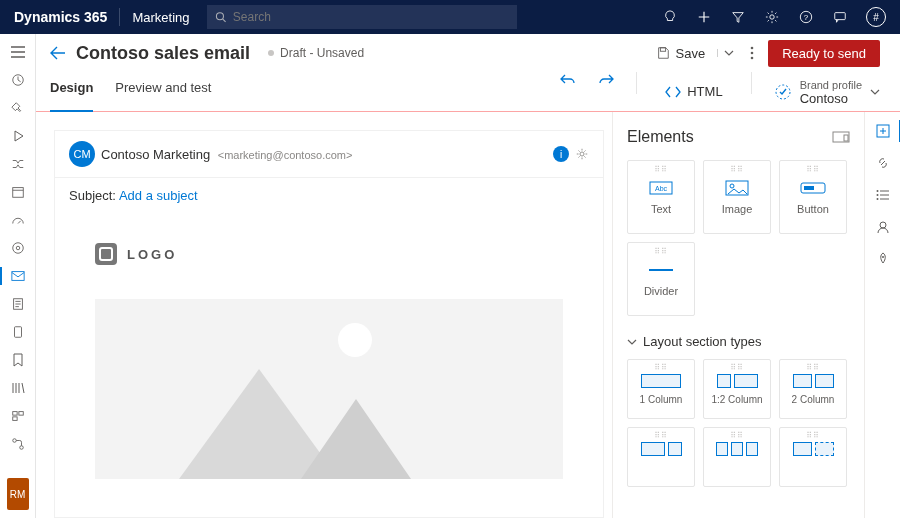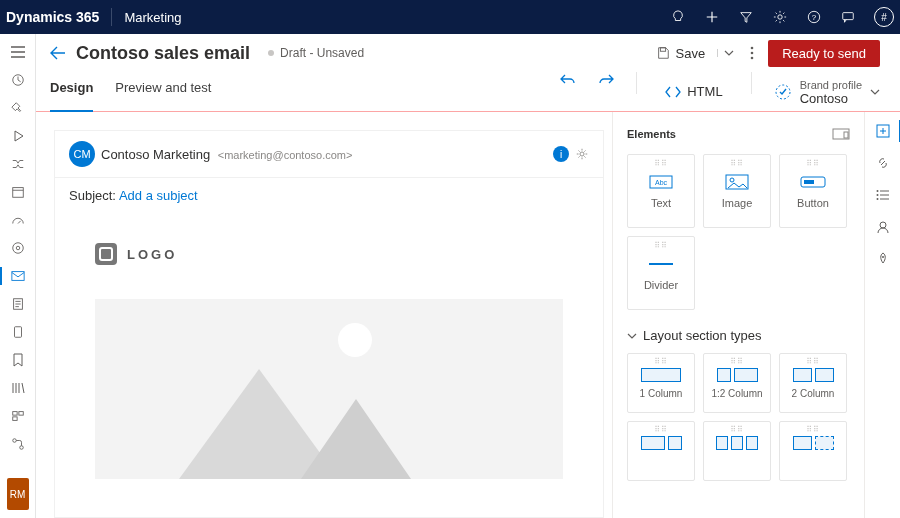--- a/index.html
+++ b/index.html
@@ -1,19 +1,19 @@
 <!DOCTYPE html>
 <html><head>
 <meta charset="utf-8">
 <style>
   * { box-sizing: border-box; margin: 0; padding: 0; font-family: "Segoe UI", Arial, sans-serif; }
   body { width: 900px; height: 518px; overflow: hidden; background: #fff; font-size: 13px; color: #323130; }
 
   
-  .topbar { height: 34px; background: #0B1D44; color: #fff; display: flex; align-items: center; padding: 0 6px; }
+  .topbar { height: 34px; background: #0B1D44; color: #fff; display: flex; align-items: center; padding: 0 14px; }
   .brand { font-weight: 600; font-size: 14px; margin-right: 12px; }
   .divider-v { width: 1px; height: 18px; background: #3a4a6b; margin-right: 12px; }
   .appname { font-size: 13px; margin-right: 18px; }
   .searchwrap { flex: 0 0 310px; height: 24px; background: #233358; display: flex; align-items: center; padding: 0 8px; }
   .searchwrap svg { margin-right: 6px; opacity: .8; }
   .searchwrap input { background: transparent; border: none; color: #ccc; font-size: 12px; outline: none; width: 100%; }
   .topspacer { flex: 1; }
   .topicons { display: flex; gap: 18px; align-items: center; }
   .topicons .ti { width: 16px; height: 16px; color: #fff; display:flex; align-items:center; justify-content:center; cursor:pointer; }
   .topicons .avatar-top { width:20px; height:20px; border:1px solid #fff; border-radius:50%; font-size:10px; display:flex; align-items:center; justify-content:center; }
@@ -79,21 +79,21 @@
   .logotext { letter-spacing:3px; font-size:13px; color:#555; font-weight:600; }
   .imgplaceholder { background:#f3f3f3; height:180px; position:relative; overflow:hidden; }
   .imgplaceholder .sun { position:absolute; width:34px; height:34px; background:#fff; border-radius:50%; left:52%; top:24px; }
   .imgplaceholder .m1 { position:absolute; bottom:0; left:18%; width:0; height:0; border-left:80px solid transparent; border-right:80px solid transparent; border-bottom:110px solid #d9d9d9; }
   .imgplaceholder .m2 { position:absolute; bottom:0; left:44%; width:0; height:0; border-left:55px solid transparent; border-right:55px solid transparent; border-bottom:80px solid #cfcfcf; }
 
   
   .panel { width:252px; border-left:1px solid #edebe9; padding:16px 14px 0 14px; overflow:auto; }
   .panel::-webkit-scrollbar{width:6px;} .panel::-webkit-scrollbar-thumb{background:#c8c6c4;}
   .panelhead { display:flex; align-items:center; margin-bottom:14px; }
-  .panelhead h3 { font-size:11px; font-weight:700; flex:1; }
+  .panelhead h3 { font-size:16px; font-weight:400; flex:1; }
   .panelhead .dev { color:#8a8886; cursor:pointer; }
   .tilegrid { display:flex; flex-wrap:wrap; gap:8px; margin-bottom:18px; }
   .tile { width:68px; height:74px; border:1px solid #e5e5e5; border-radius:2px; display:flex; flex-direction:column; align-items:center; justify-content:center; gap:6px; cursor:grab; font-size:11px; color:#605e5c; position:relative; }
   .tile .handle { position:absolute; top:4px; font-size:8px; letter-spacing:1px; color:#c8c6c4; }
   .tile .ticon { width:28px; height:18px; display:flex; align-items:center; justify-content:center; }
   .sectionhead { display:flex; align-items:center; gap:6px; font-size:13px; color:#323130; margin-bottom:10px; cursor:pointer; }
   .layoutgrid { display:flex; flex-wrap:wrap; gap:8px; }
   .ltile { width:68px; height:60px; border:1px solid #e5e5e5; border-radius:2px; display:flex; flex-direction:column; align-items:center; justify-content:center; gap:6px; cursor:grab; font-size:10px; color:#605e5c; position:relative;}
   .ltile .handle { position:absolute; top:3px; font-size:8px; letter-spacing:1px; color:#c8c6c4; }
   .lprev { display:flex; gap:3px; }
@@ -107,20 +107,27 @@
 
   svg { display:block; }
 </style>
 </head>
 <body>
 
 <div class="topbar">
   <span class="brand">Dynamics 365</span>
   <span class="divider-v"></span>
   <span class="appname">Marketing</span>
+  <div class="searchwrap">
+    <svg width="12" height="12" viewBox="0 0 16 16">
+        <circle cx="7" cy="7" r="5" fill="none" stroke="#ccc" stroke-width="1.5"></circle>
+        <line x1="11" y1="11" x2="15" y2="15" stroke="#ccc" stroke-width="1.5"></line>
+      </svg>
+    <input placeholder="Search" style="">
+  </div>
   <span class="topspacer"></span>
   <div class="topicons">
     <span class="ti">
         <svg width="14" height="14" viewBox="0 0 16 16">
           <path d="M8 1a5 5 0 00-3 9v2h6v-2a5 5 0 00-3-9z" fill="none" stroke="#fff" stroke-width="1"></path>
         </svg>
       </span>
     <span class="ti">
         <svg width="14" height="14" viewBox="0 0 16 16">
           <path d="M8 2v12M2 8h12" stroke="#fff" stroke-width="1.3"></path>

